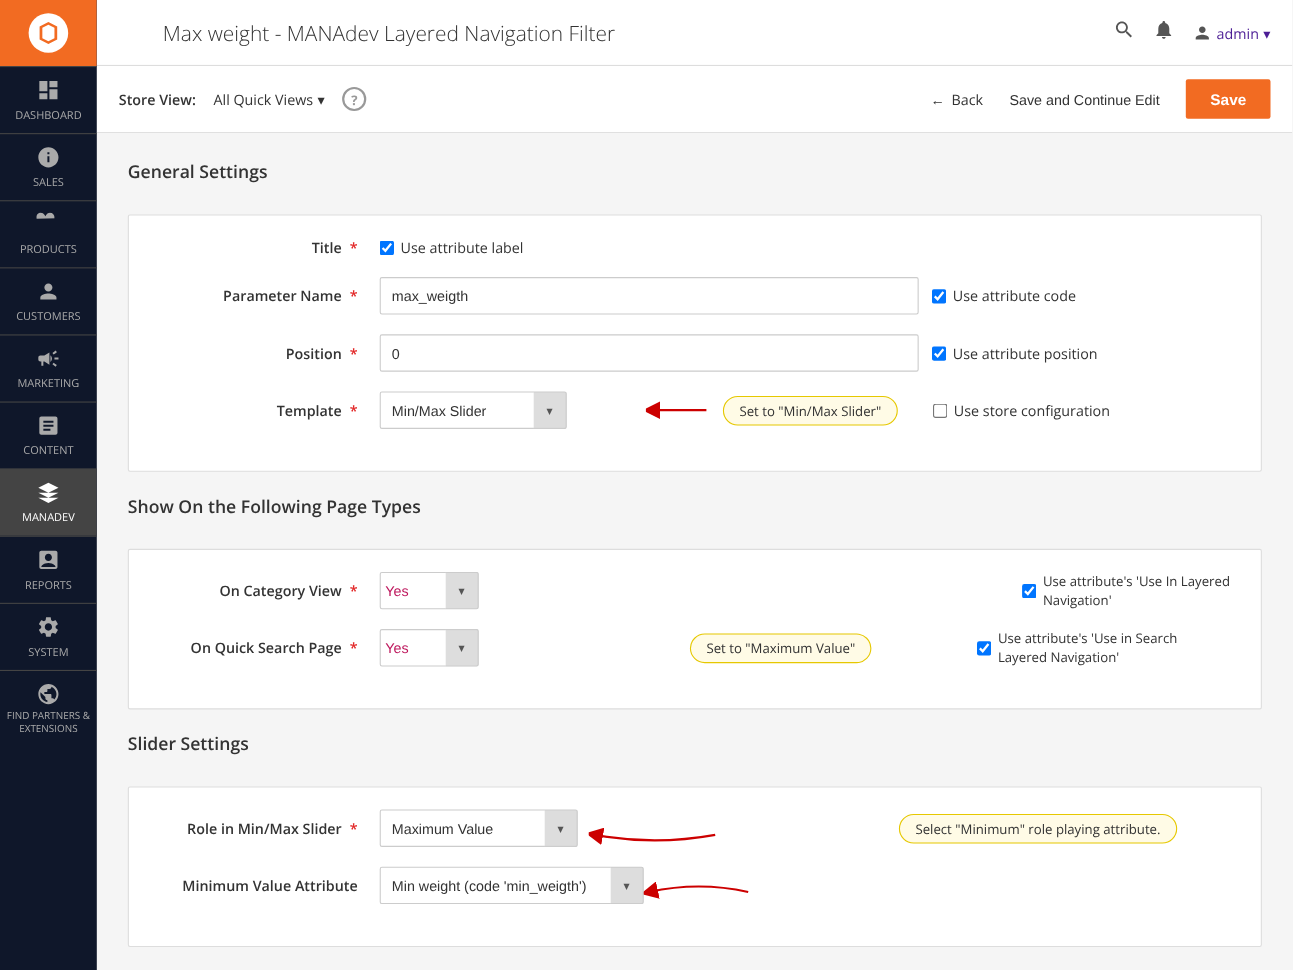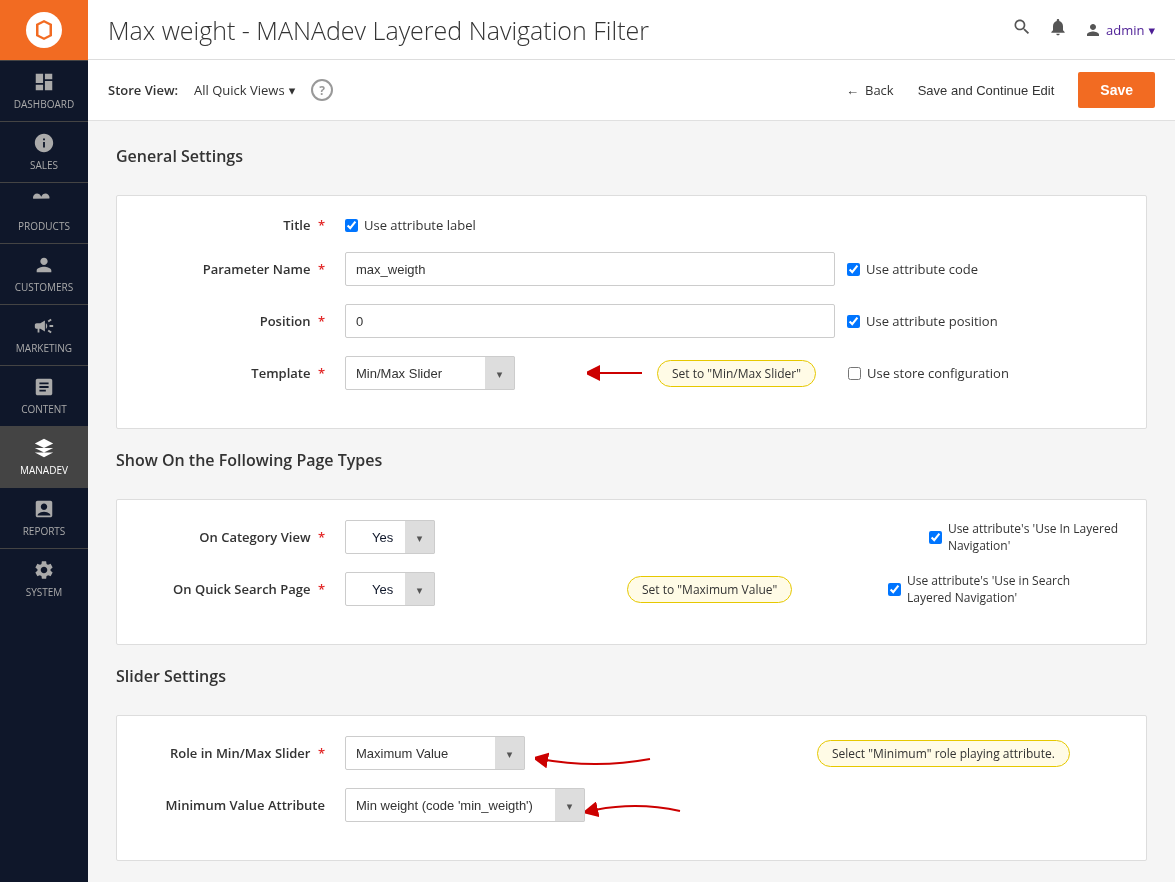--- a/index.html
+++ b/index.html
@@ -64,24 +64,25 @@
     .topbar {
       background: #fff;
       border-bottom: 1px solid #ddd;
       display: flex;
       align-items: center;
       padding: 0 20px;
       height: 60px;
       flex-shrink: 0;
     }
     .topbar-title {
-      font-size: 25px;
+      font-size: 19px;
       font-weight: 300;
       color: #333;
       flex: 1;
+      margin-left: 40px;
     }
     .topbar-icons {
       display: flex;
       align-items: center;
       gap: 16px;
     }
     .topbar-icon {
       cursor: pointer;
       color: #555;
       font-size: 18px;
@@ -281,23 +282,23 @@
     .yes-select-wrap {
       display: flex;
       align-items: center;
       position: relative;
       width: 90px;
     }
     .yes-select {
       height: 34px;
       border: 1px solid #ccc;
       border-radius: 2px;
-      padding: 0 30px 0 26px;
-      font-size: 13px;
-      color: #0f172a;
+      padding: 0 30px 0 4px;
+      font-size: 13px;
+      color: #be185d;
       appearance: none;
       background: #fff;
       cursor: pointer;
       width: 90px;
     }
 
     
     .page-wrapper {
       position: relative;
       flex: 1;
@@ -364,20 +365,26 @@
     <svg viewBox="0 0 24 24">
         <path d="M19 3H5c-1.1 0-2 .9-2 2v14c0 1.1.9 2 2 2h14c1.1 0 2-.9 2-2V5c0-1.1-.9-2-2-2zm-7 3c1.93 0 3.5 1.57 3.5 3.5S13.93 13 12 13s-3.5-1.57-3.5-3.5S10.07 6 12 6zm7 13H5v-.23c0-.62.28-1.2.76-1.58C7.47 15.82 9.64 15 12 15s4.53.82 6.24 2.19c.48.38.76.97.76 1.58V19z"></path>
       </svg>
     <span>REPORTS</span>
   </div>
   <div class="sidebar-item">
     <svg viewBox="0 0 24 24">
         <path d="M19.14 12.94c.04-.3.06-.61.06-.94 0-.32-.02-.64-.07-.94l2.03-1.58c.18-.14.23-.41.12-.61l-1.92-3.32c-.12-.22-.37-.29-.59-.22l-2.39.96c-.5-.38-1.03-.7-1.62-.94l-.36-2.54c-.04-.24-.24-.41-.48-.41h-3.84c-.24 0-.43.17-.47.41l-.36 2.54c-.59.24-1.13.57-1.62.94l-2.39-.96c-.22-.08-.47 0-.59.22L2.74 8.87c-.12.21-.08.47.12.61l2.03 1.58c-.05.3-.09.63-.09.94s.02.64.07.94l-2.03 1.58c-.18.14-.23.41-.12.61l1.92 3.32c.12.22.37.29.59.22l2.39-.96c.5.38 1.03.7 1.62.94l.36 2.54c.05.24.24.41.48.41h3.84c.24 0 .44-.17.47-.41l.36-2.54c.59-.24 1.13-.56 1.62-.94l2.39.96c.22.08.47 0 .59-.22l1.92-3.32c.12-.22.07-.47-.12-.61l-2.01-1.58zM12 15.6c-1.98 0-3.6-1.62-3.6-3.6s1.62-3.6 3.6-3.6 3.6 1.62 3.6 3.6-1.62 3.6-3.6 3.6z"></path>
       </svg>
     <span>SYSTEM</span>
+  </div>
+  <div class="sidebar-item">
+    <svg viewBox="0 0 24 24">
+        <path d="M12 2C6.48 2 2 6.48 2 12s4.48 10 10 10 10-4.48 10-10S17.52 2 12 2zm-1 17.93c-3.95-.49-7-3.85-7-7.93 0-.62.08-1.21.21-1.79L9 15v1c0 1.1.9 2 2 2v1.93zm6.9-2.54c-.26-.81-1-1.39-1.9-1.39h-1v-3c0-.55-.45-1-1-1H8v-2h2c.55 0 1-.45 1-1V7h2c1.1 0 2-.9 2-2v-.41c2.93 1.19 5 4.06 5 7.41 0 2.08-.8 3.97-2.1 5.39z"></path>
+      </svg>
+    <span style="font-size:9px; line-height:1.2;">FIND PARTNERS &amp; EXTENSIONS</span>
   </div>
 </nav>
 
 <div class="main page-wrapper">
 
   <div class="topbar">
     <h1 class="topbar-title">Max weight - MANAdev Layered Navigation Filter</h1>
     <div class="topbar-icons">
       <span class="topbar-icon">
         <svg width="20" height="20" viewBox="0 0 24 24" fill="#555">

